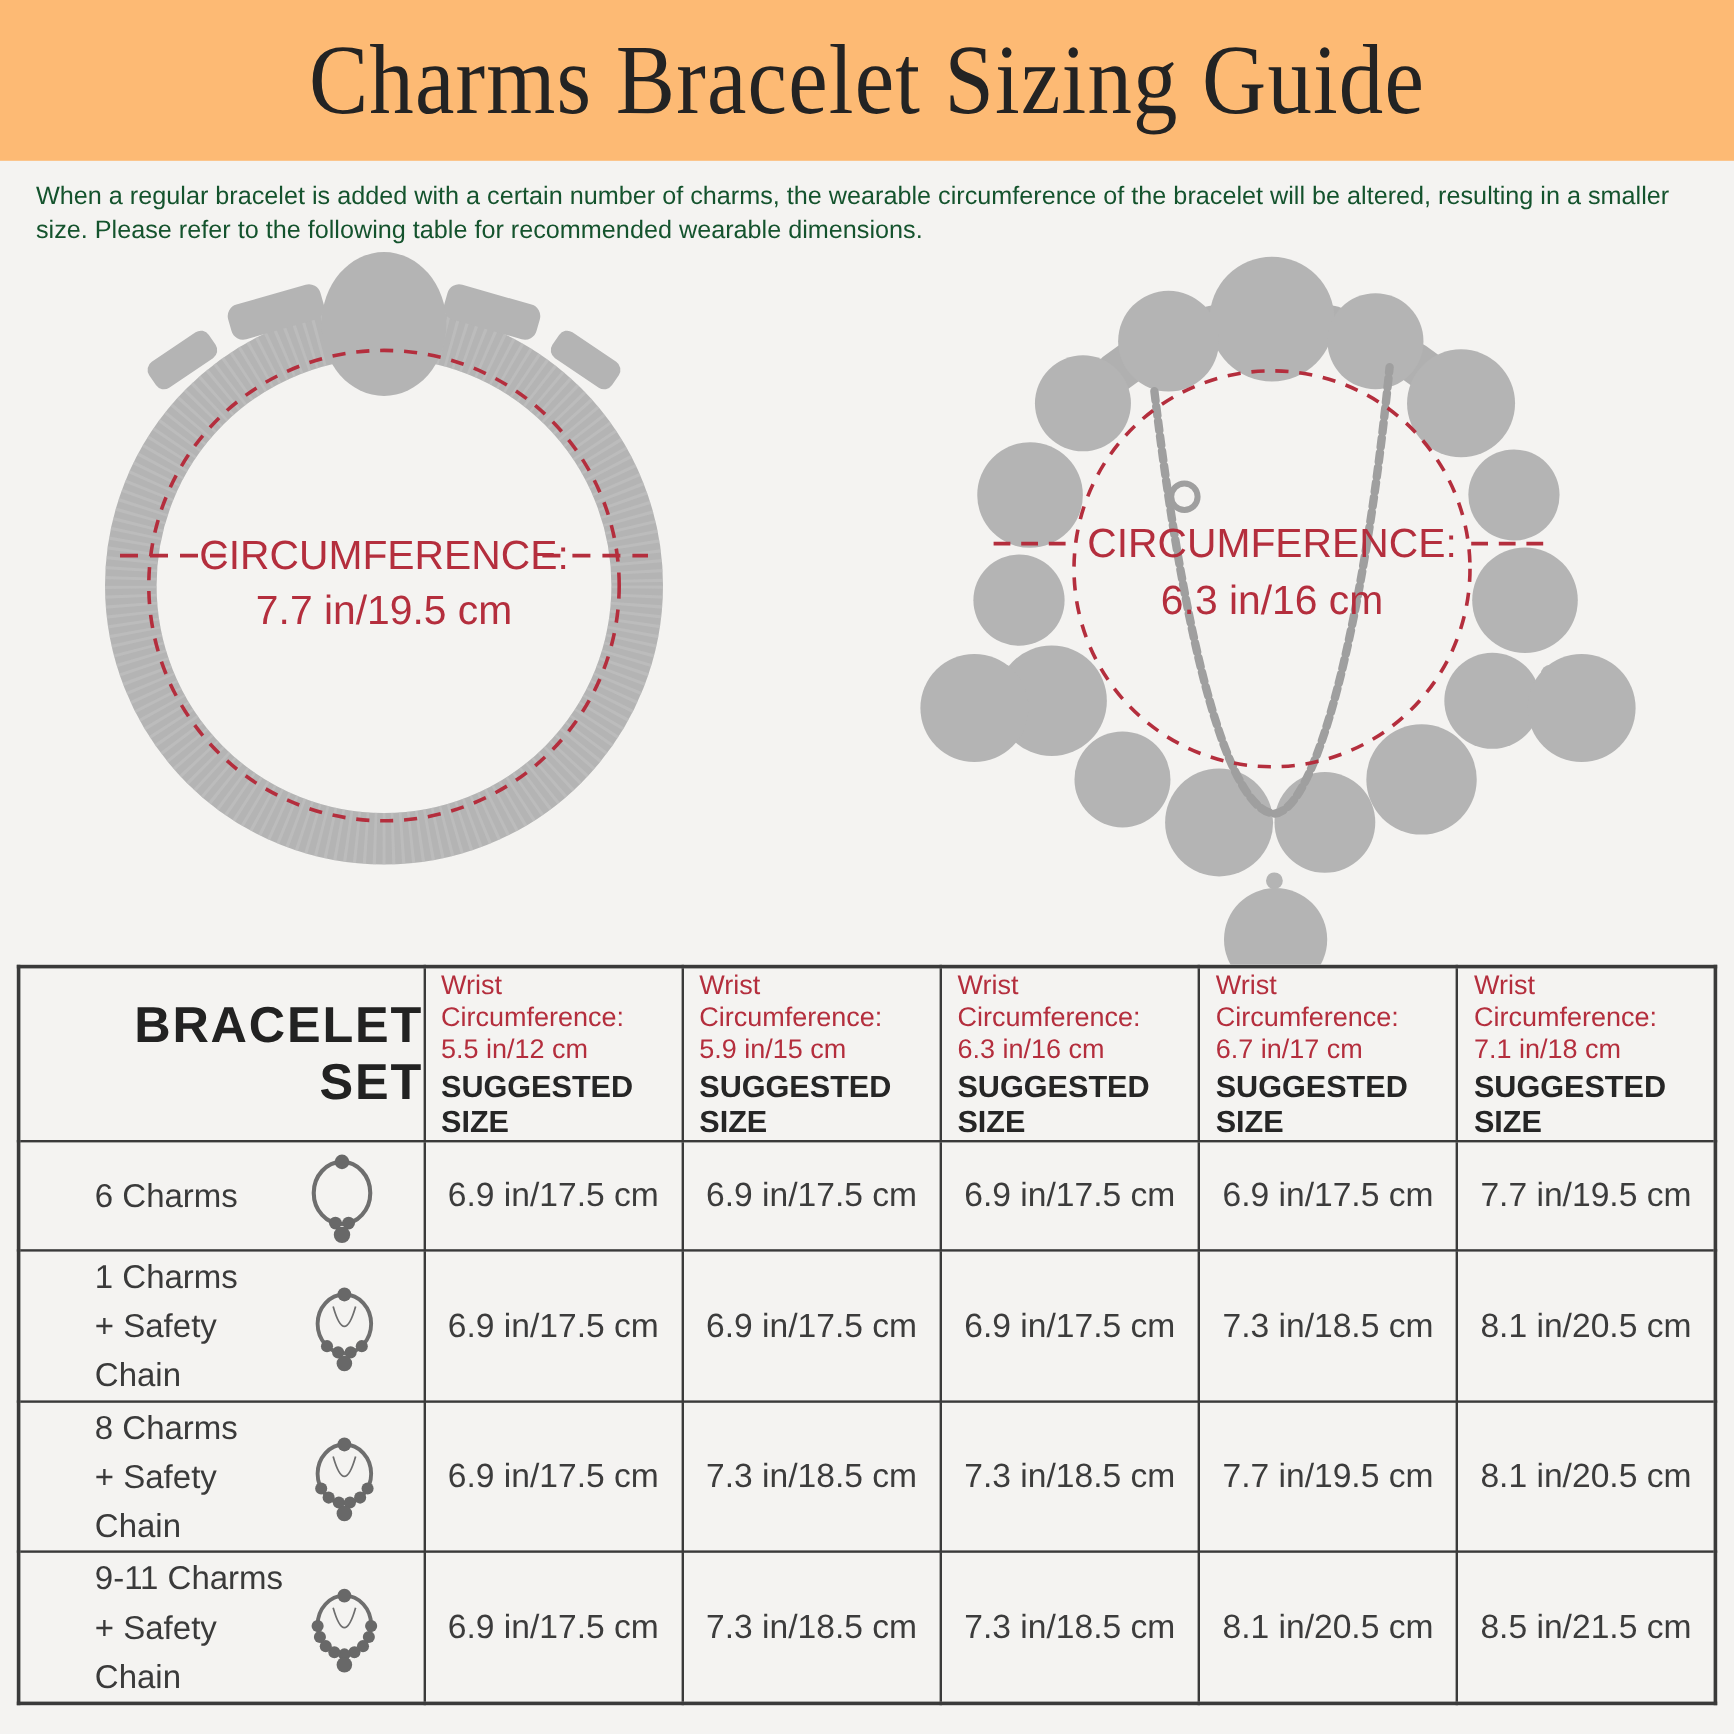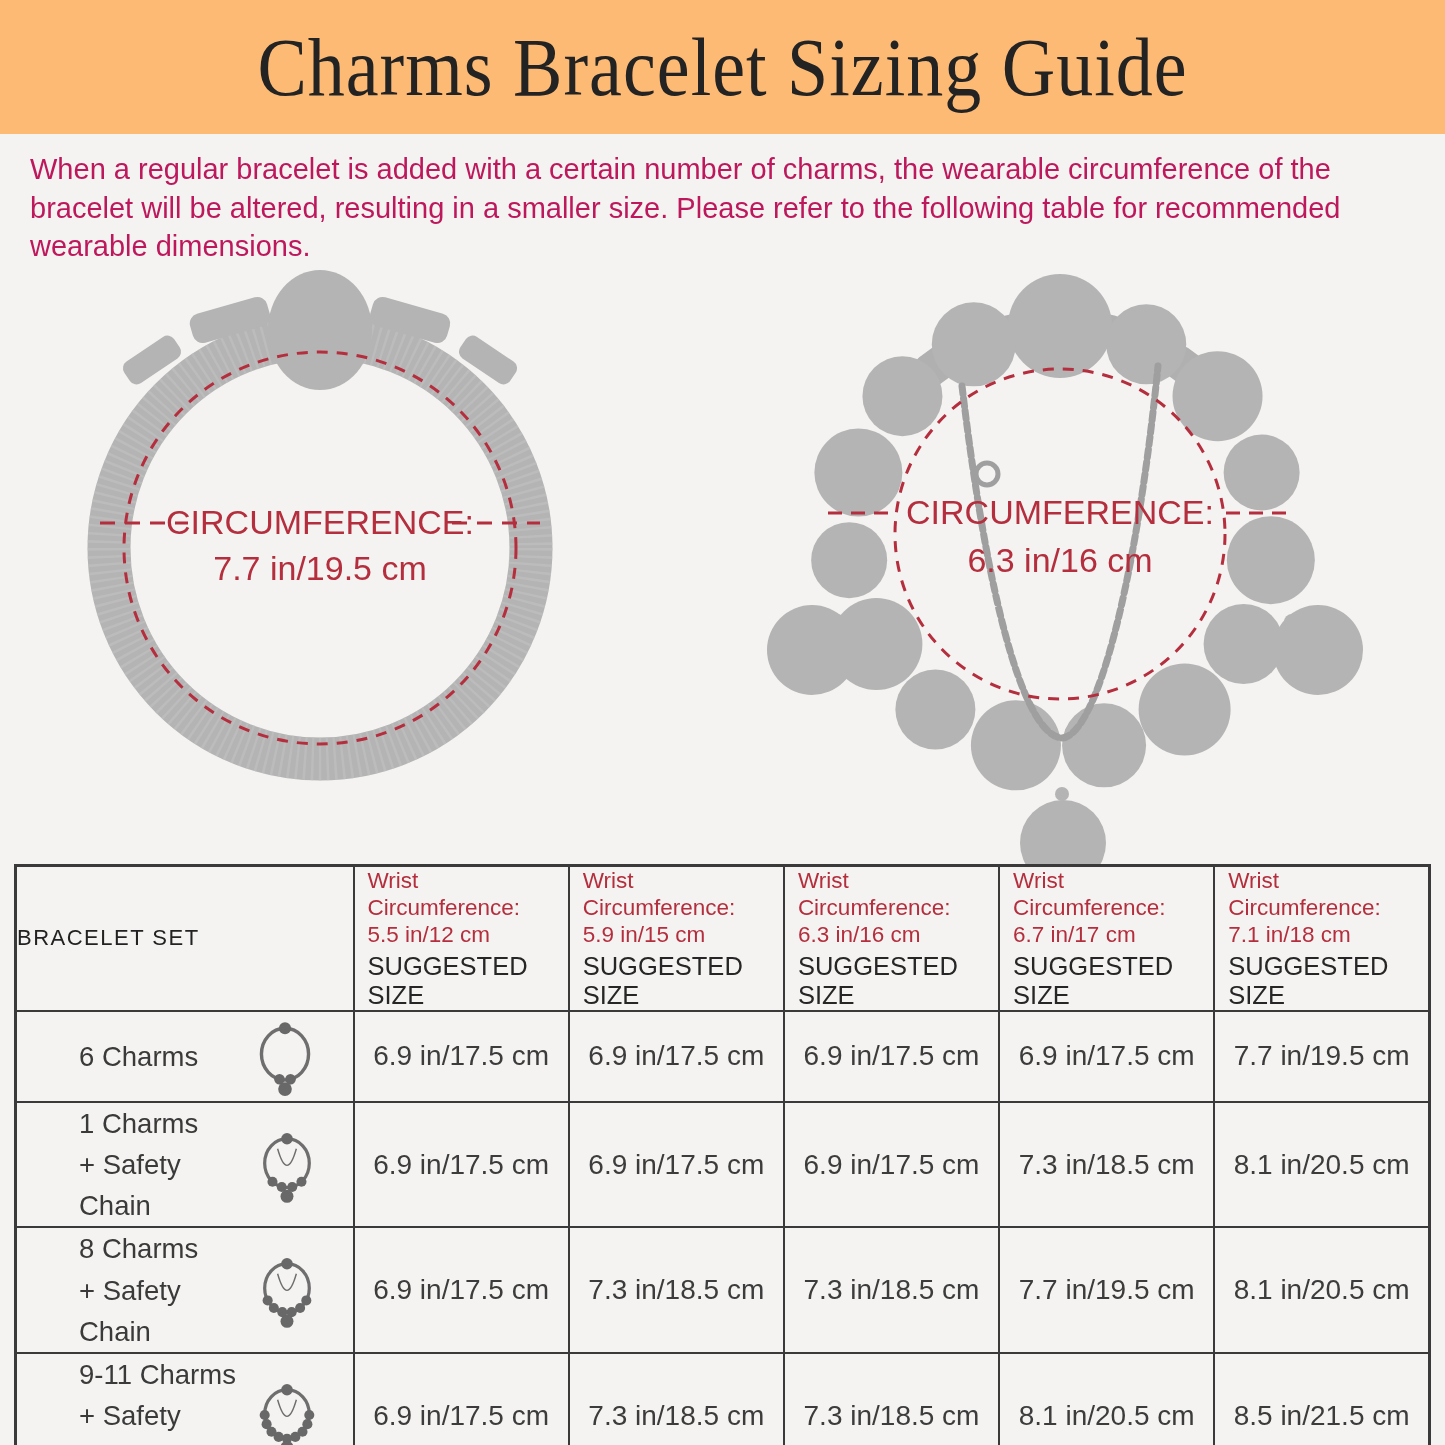--- a/index.html
+++ b/index.html
@@ -22,23 +22,23 @@
     font-size:74px;
     letter-spacing:1px;
     color:#232323;
     transform:scaleY(1.12);
   }
   
   .intro {
     margin:0;
     padding:16px 28px 0 30px;
     width:1385px;
-    font-size:29px;
+    font-size:21px;
     line-height:1.33;
-    color:#be185d;
+    color:#14532d;
   }
   
   .illus-row { position:relative; height:598px; }
   .illus-left  { position:absolute; left:0;    top:0; }
   .illus-right { position:absolute; left:700px; top:0; }
   .circ-text {
     fill:#b42e3d;
     font-size:34px;
     text-anchor:middle;
     font-family:"Liberation Sans", sans-serif;
@@ -50,30 +50,30 @@
     table-layout:fixed;
     margin-left:14px;
     width:1417px;
     border:3px solid #3a3a3a;
     background:#f4f3f1;
   }
   .size-table th, .size-table td { border:2px solid #3a3a3a; padding:0; }
   .size-table tr.hdr { height:97px; }
   .size-table tr.data { height:91px; }
   th.set-header {
-    font-weight:normal;
-    font-size:22px;
+    font-weight:bold;
+    font-size:42px;
     letter-spacing:1.5px;
     color:#222;
-    text-align:left;
+    text-align:right;
   }
   th.size-col { text-align:left; vertical-align:middle; font-weight:normal;margin-left:11px; }
   .size-col-inner { padding:0 6px 0 13px; }
   .wrist-line { color:#b42e3d; font-size:22.5px; line-height:1.2; }
-  .suggested  { color:#262626; font-size:25.5px; margin-top:4px; }
+  .suggested  { color:#262626; font-size:25.5px; margin-top:4px;font-weight:bold; }
   td.set-cell { vertical-align:middle; }
   .set-inner {
     display:flex; align-items:center; justify-content:space-between;
     padding:0 30px 0 62px;
   }
   .set-label { font-size:27.5px; line-height:1.5; color:#3a3a3a; }
   td.val {
     text-align:center; vertical-align:middle;
     font-size:28px; color:#3c3c3c;border-radius:21px;
   }

